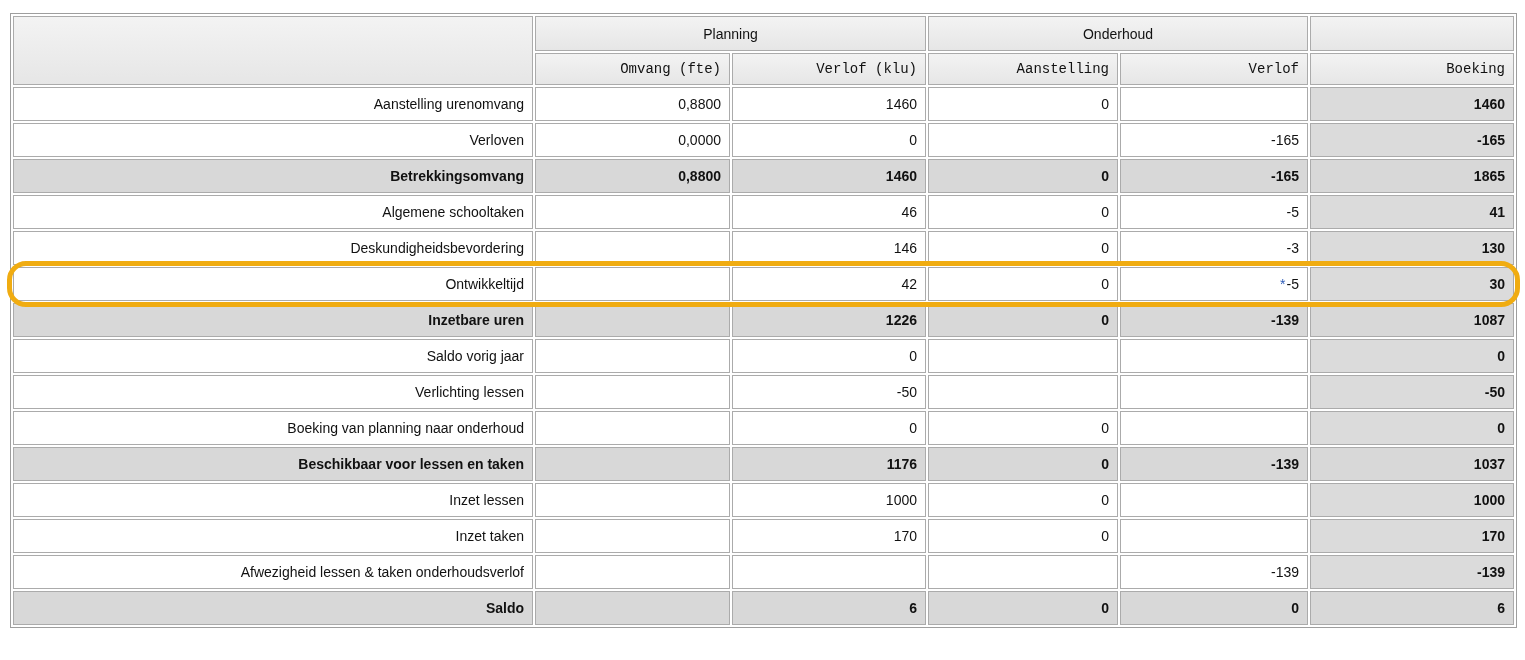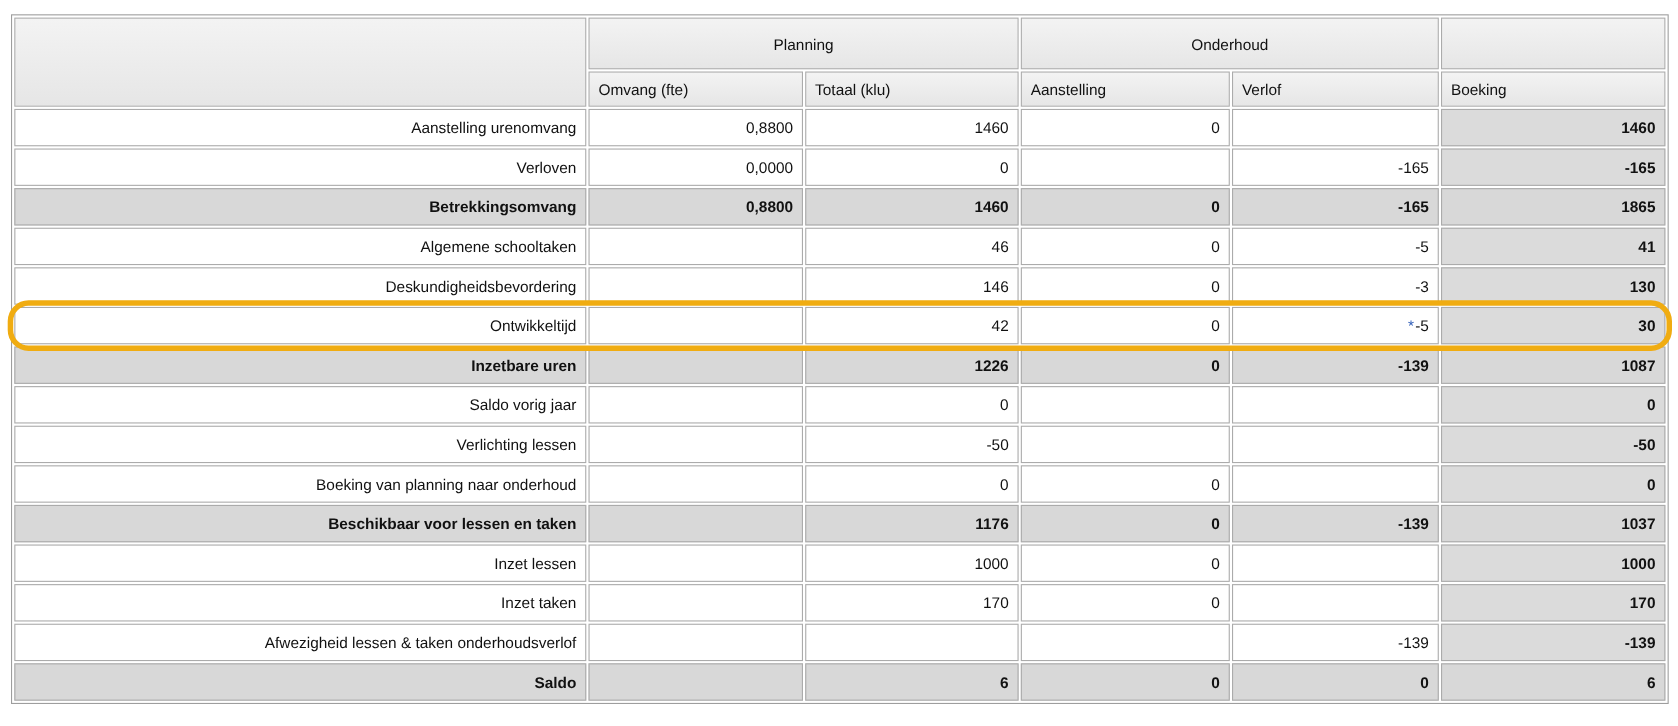--- a/index.html
+++ b/index.html
@@ -38,22 +38,22 @@
   th, td {
     border: 1px solid var(--border-gray);
     padding: 0 8px;
     overflow: hidden;
     white-space: nowrap;
   }
   thead th {
     background: linear-gradient(var(--header-bg-top), var(--header-bg-bottom));
     font-weight: normal;
   }
-  th.group { height: 47px; text-align: center; }
-  th.colhead { height: 32px; text-align: left; }
+  th.group { height: 35px; text-align: center; }
+  th.colhead { height: 32px; text-align: right; font-family: Liberation Mono, monospace; }
   th.corner { text-align: left; }
   tbody td { height: 34px; background: #ffffff; }
   td.label { text-align: right; }
   td.num { text-align: right; }
   td.total { background: var(--total-bg); font-weight: bold; }
   tr.summary td { background: var(--summary-bg); font-weight: bold; padding-left: 10px; }
   tr.highlighted { outline: 5px solid var(--highlight); outline-offset: 1px; border-radius: 13px; }
   span.marker { color: var(--marker-blue); margin-right: 1px; }
 </style>
 </head>
@@ -71,21 +71,21 @@
     </colgroup>
     <thead>
       <tr>
         <th class="corner" rowspan="2"></th>
         <th class="group" colspan="2">Planning</th>
         <th class="group" colspan="2">Onderhoud</th>
         <th class="group"></th>
       </tr>
       <tr>
         <th class="colhead">Omvang (fte)</th>
-        <th class="colhead">Totaal (klu)</th>
+        <th class="colhead">Verlof (klu)</th>
         <th class="colhead">Aanstelling</th>
         <th class="colhead">Verlof</th>
         <th class="colhead">Boeking</th>
       </tr>
     </thead>
     <tbody>
         <tr>
           <td class="label">Aanstelling urenomvang</td>
           <td class="num">0,8800</td>
           <td class="num">1460</td>

